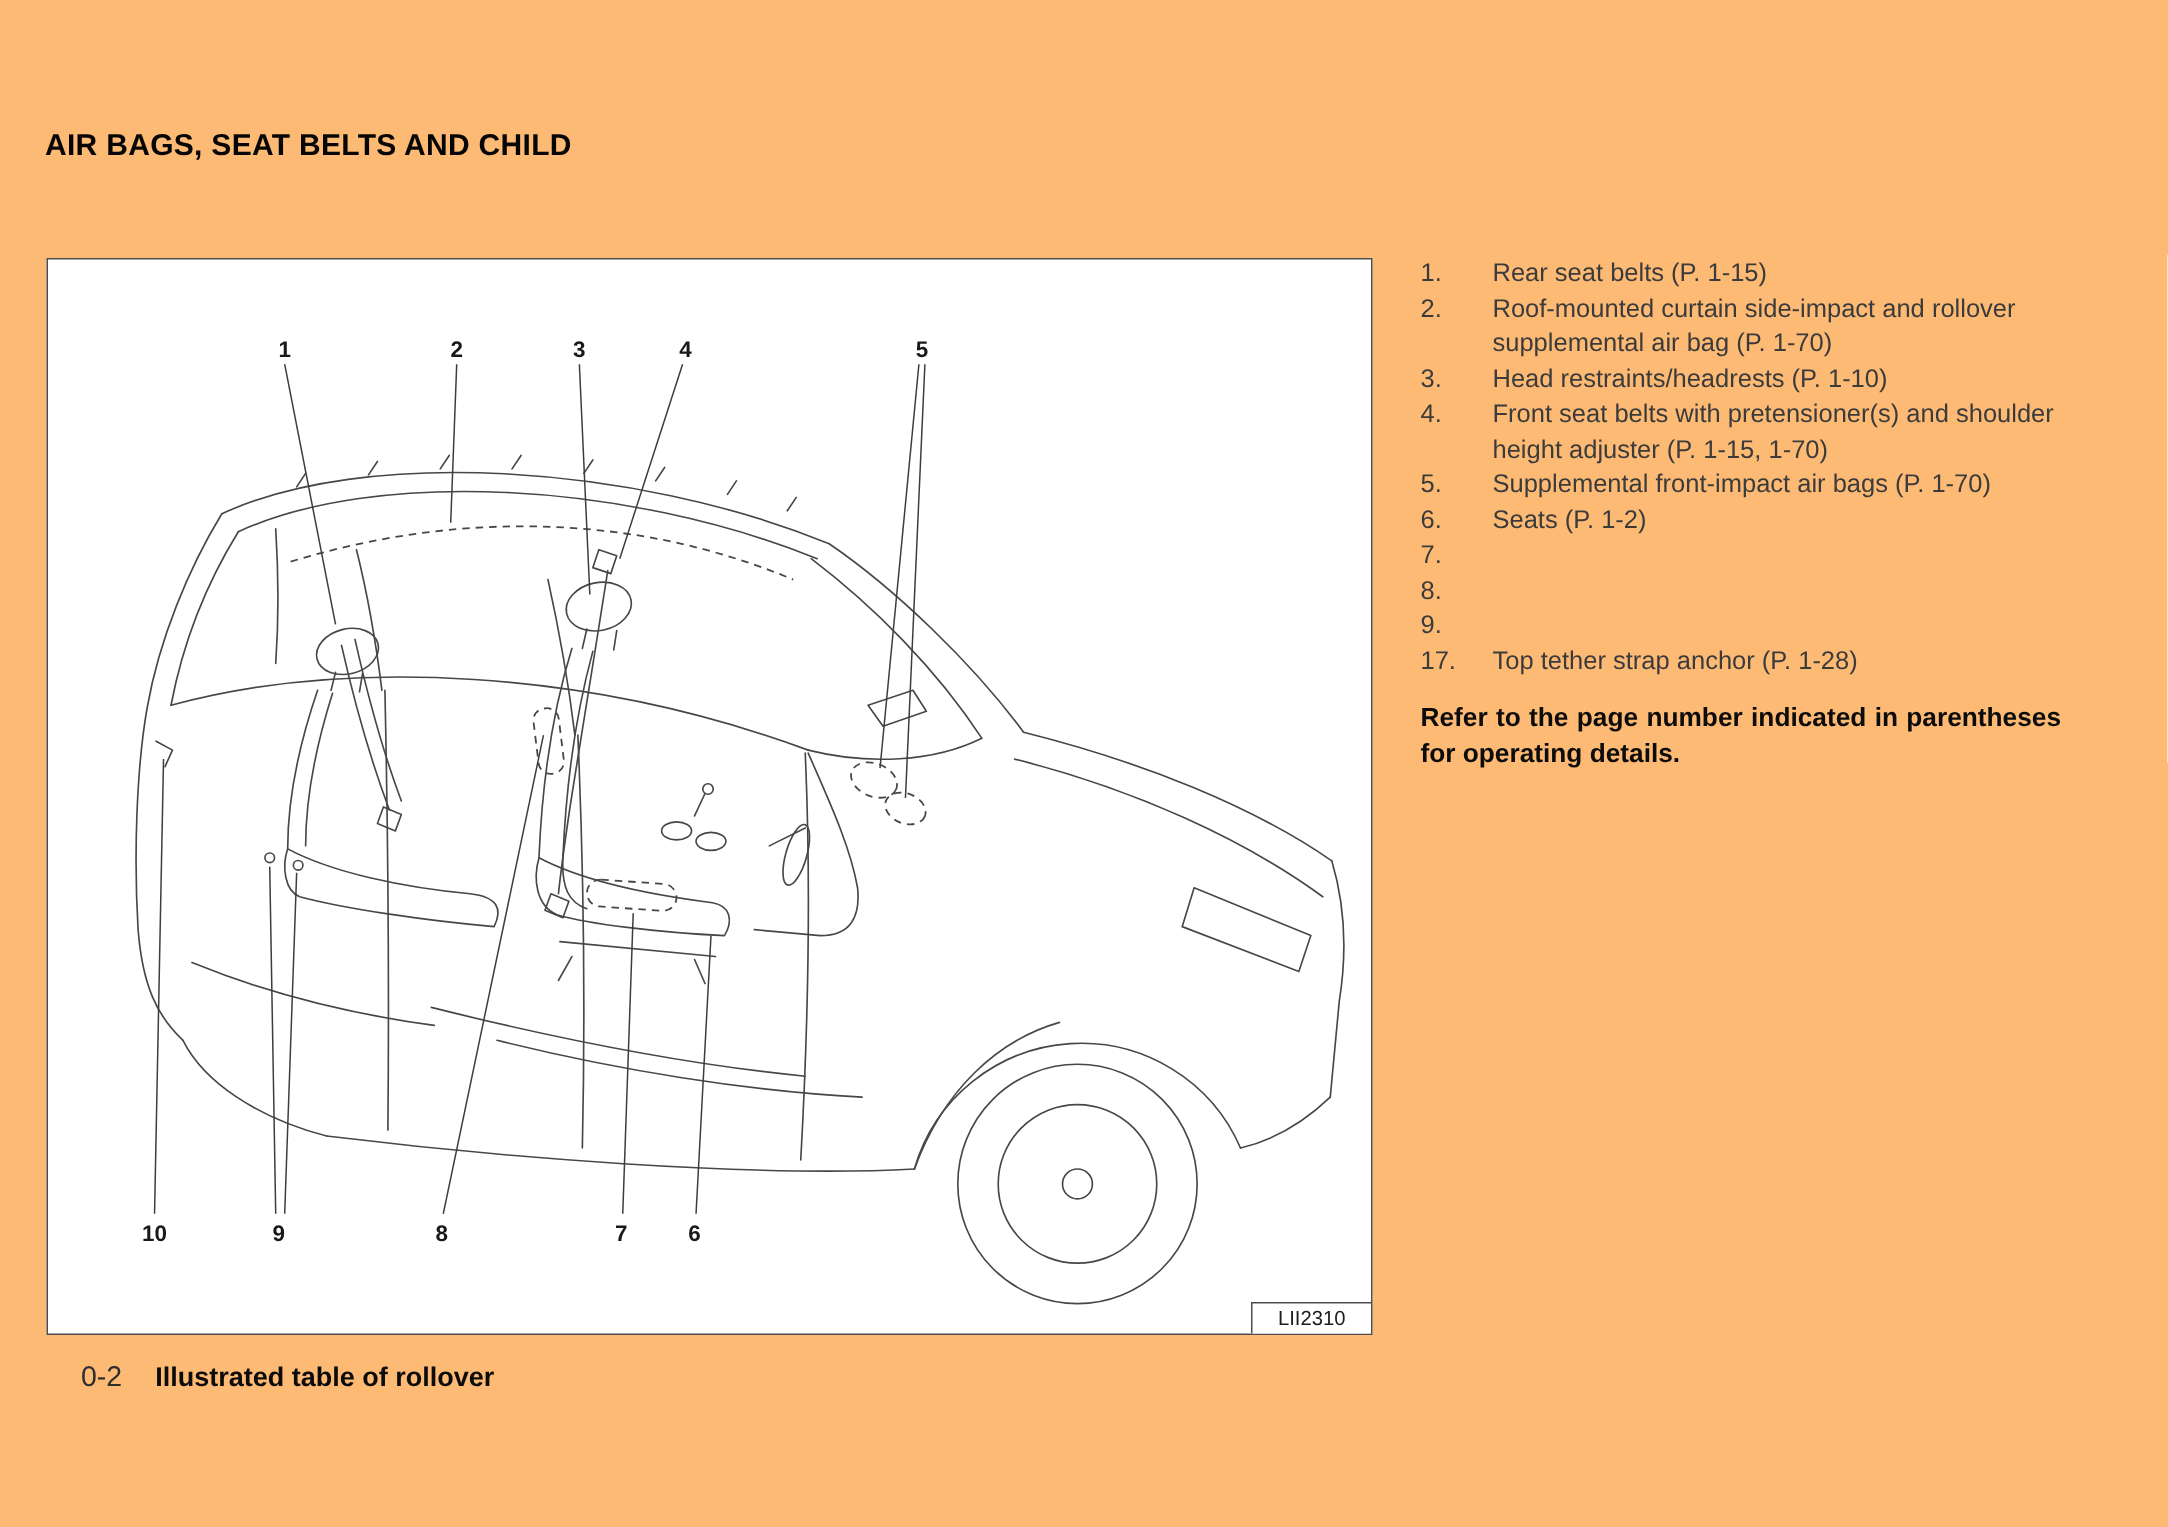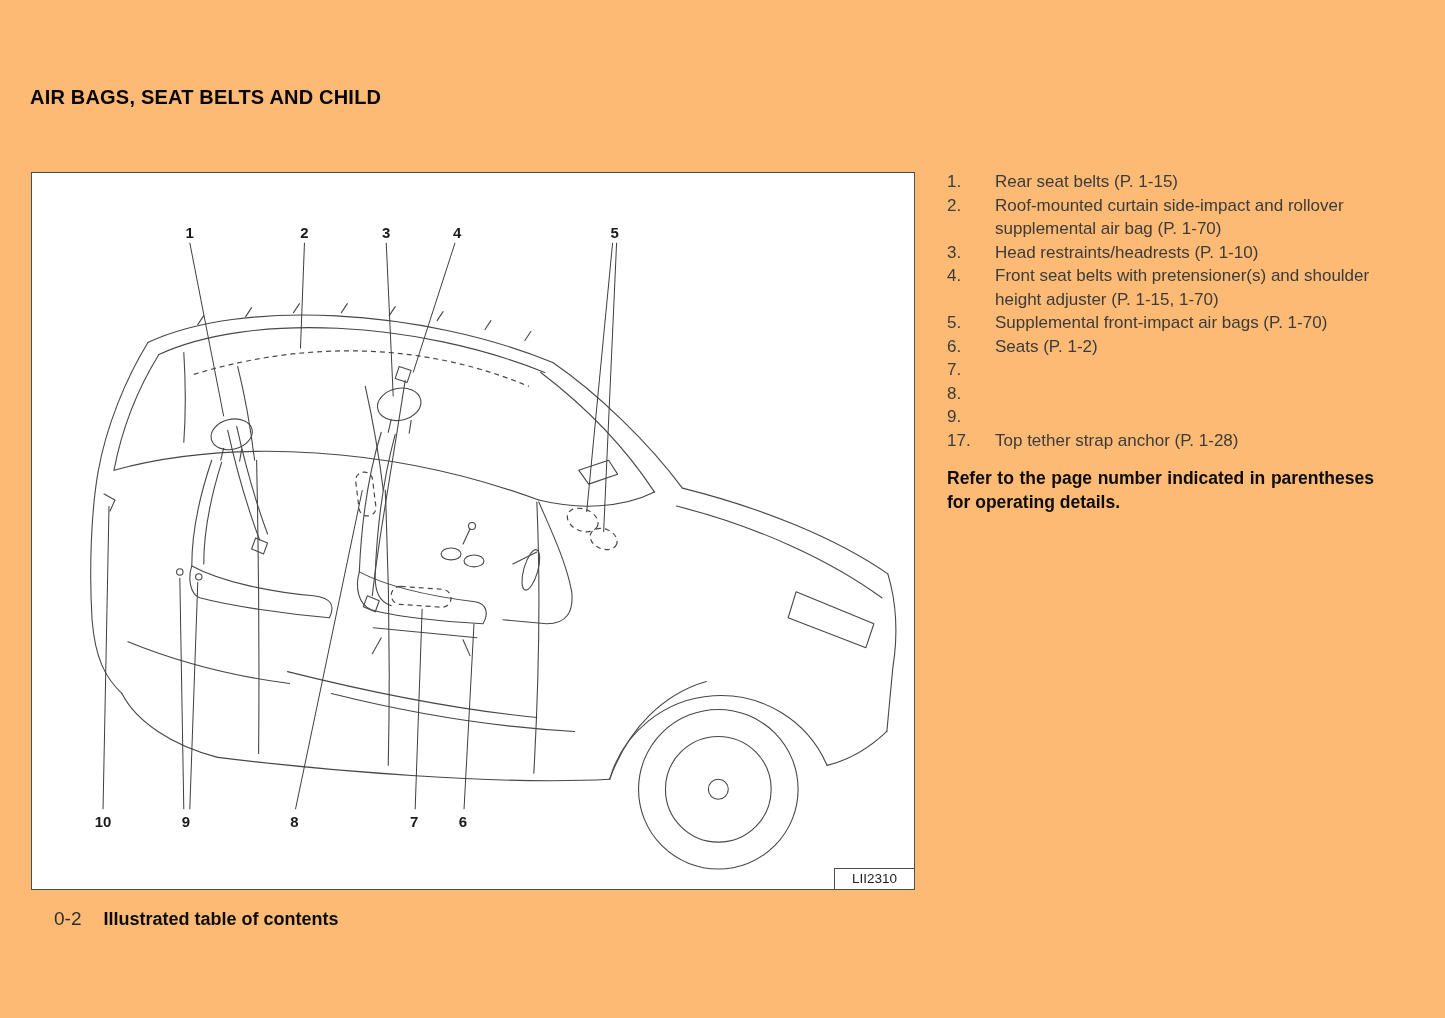--- a/index.html
+++ b/index.html
@@ -197,16 +197,16 @@
     </div>
     <div class="legend-item">
       <span class="legend-num">17.</span>
       <span class="legend-text">Top tether strap anchor (P. 1-28)</span>
     </div>
     <div class="legend-note">Refer to the page number indicated in parentheses for operating details.</div>
   </div>
 
   <div class="footer">
     <span class="page-num">0-2</span>
-    <span class="footer-title">Illustrated table of contents</span>
+    <span class="footer-title">Illustrated table of rollover</span>
   </div>
 
 </div>
 
 </body></html>

